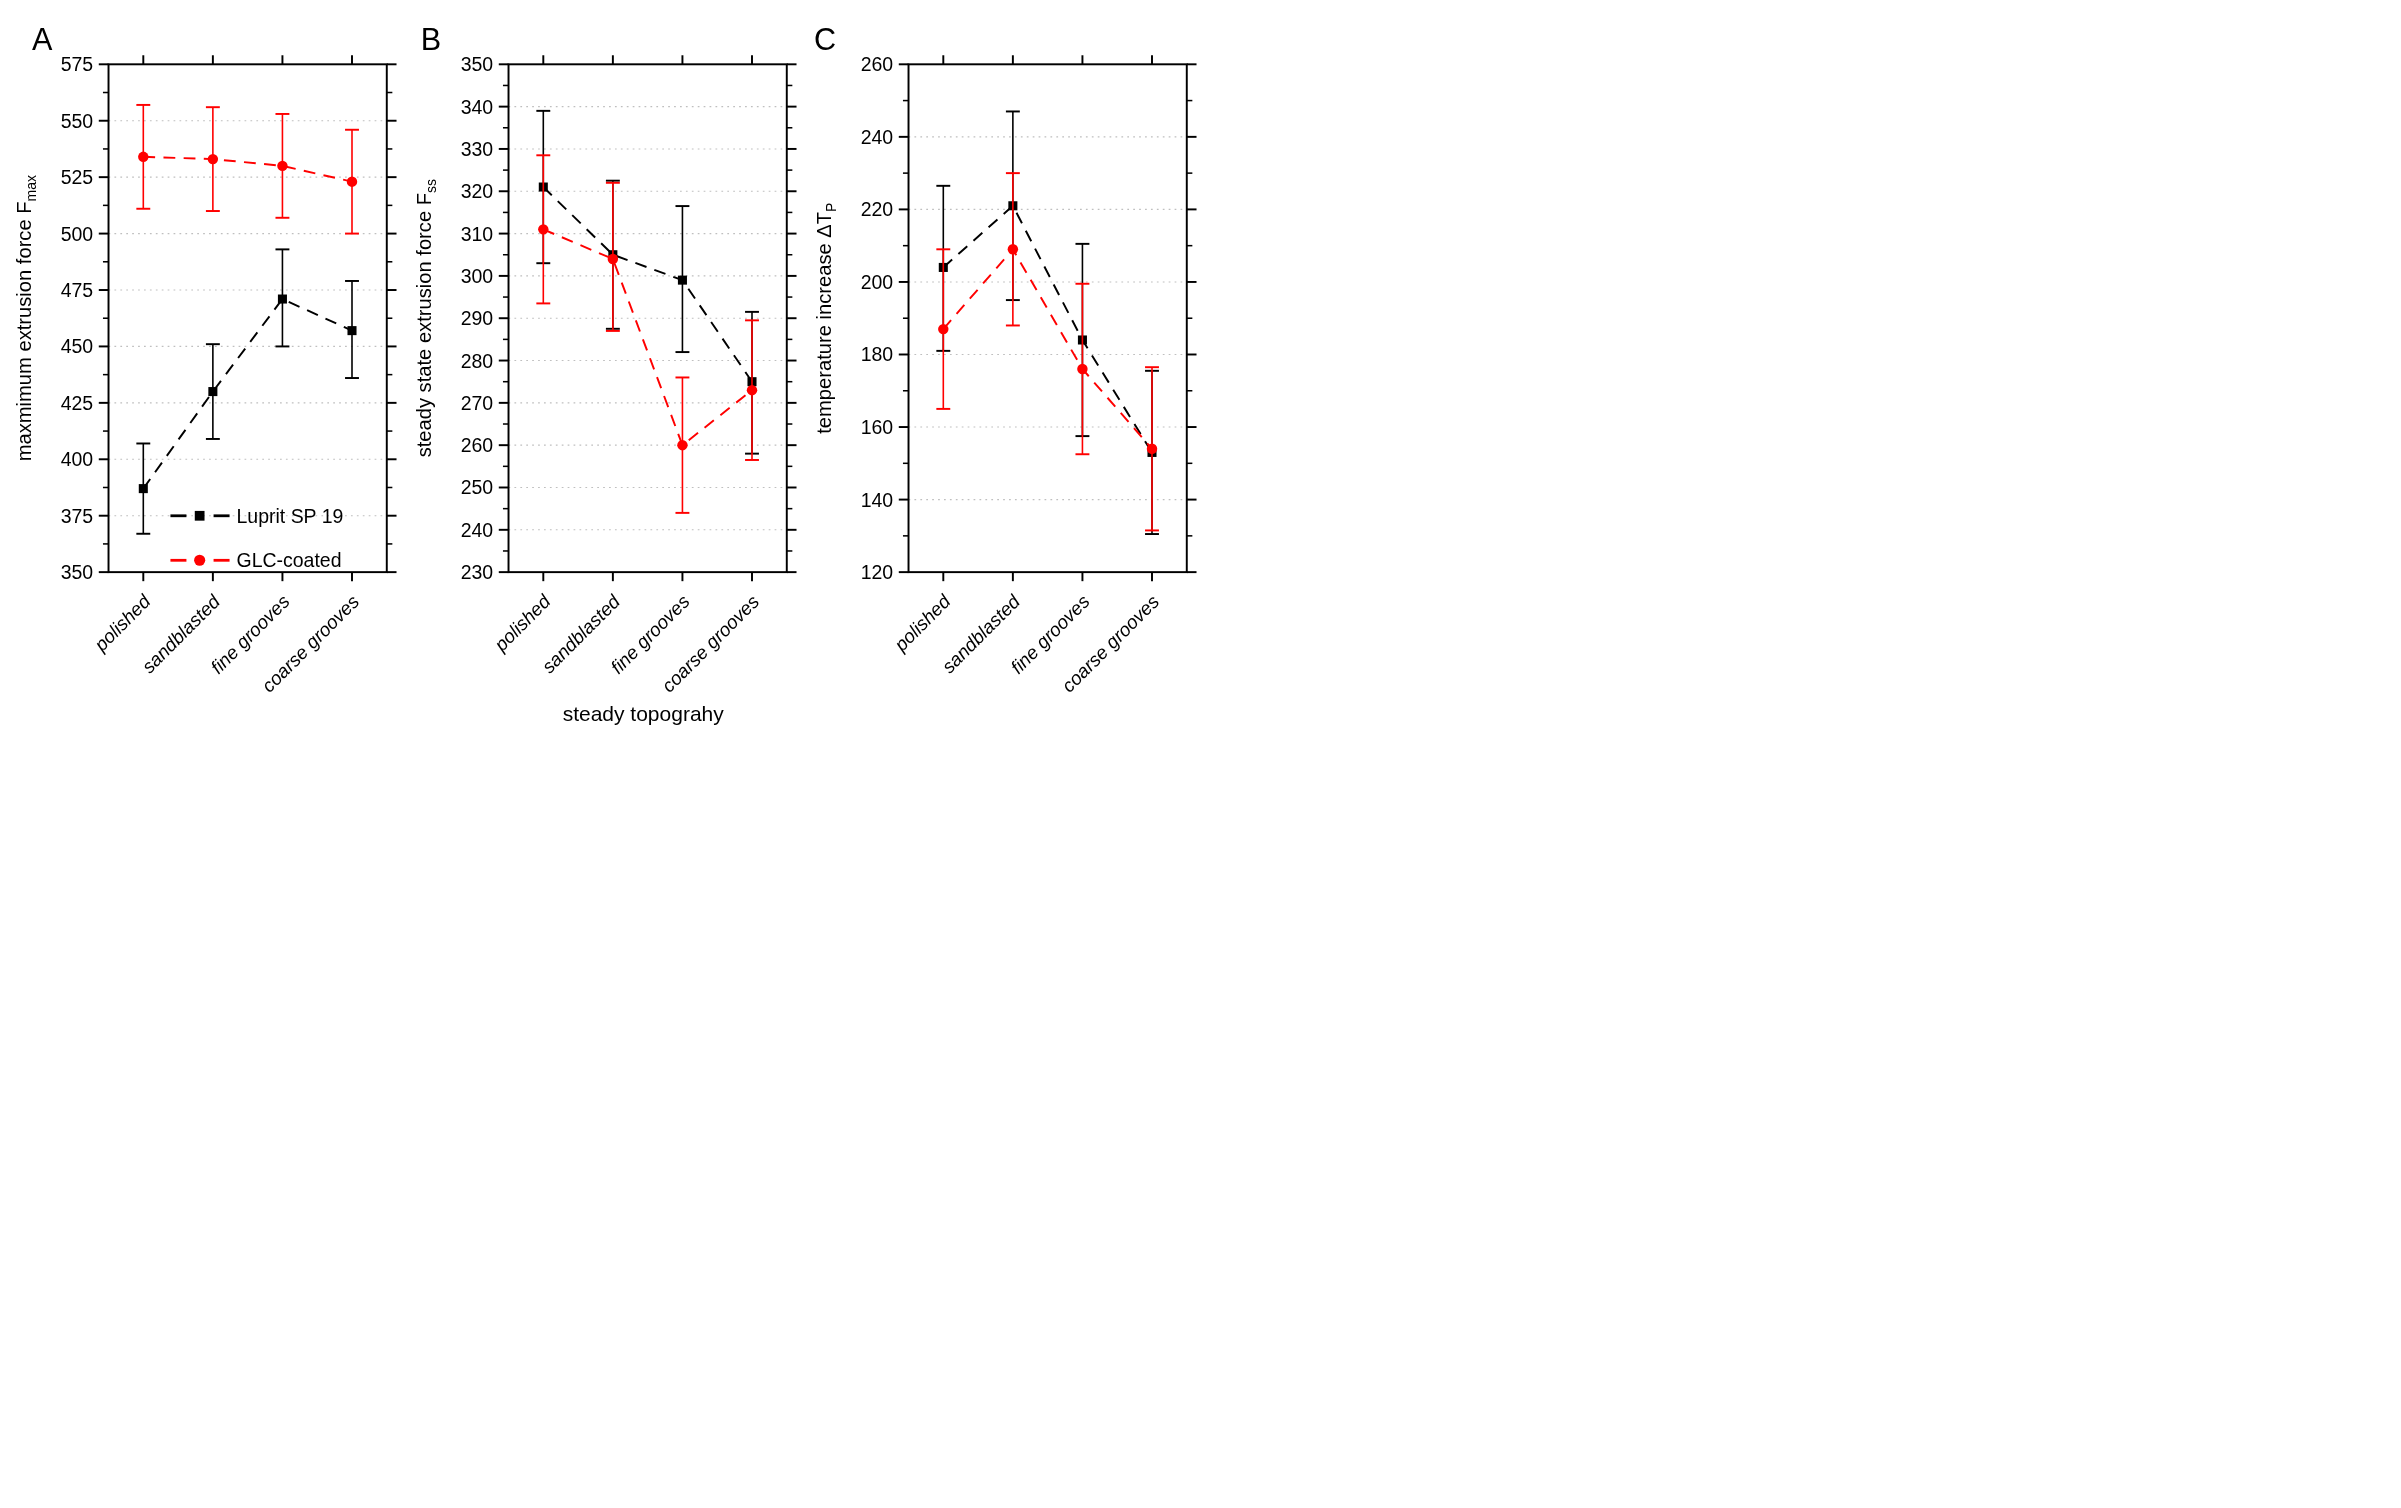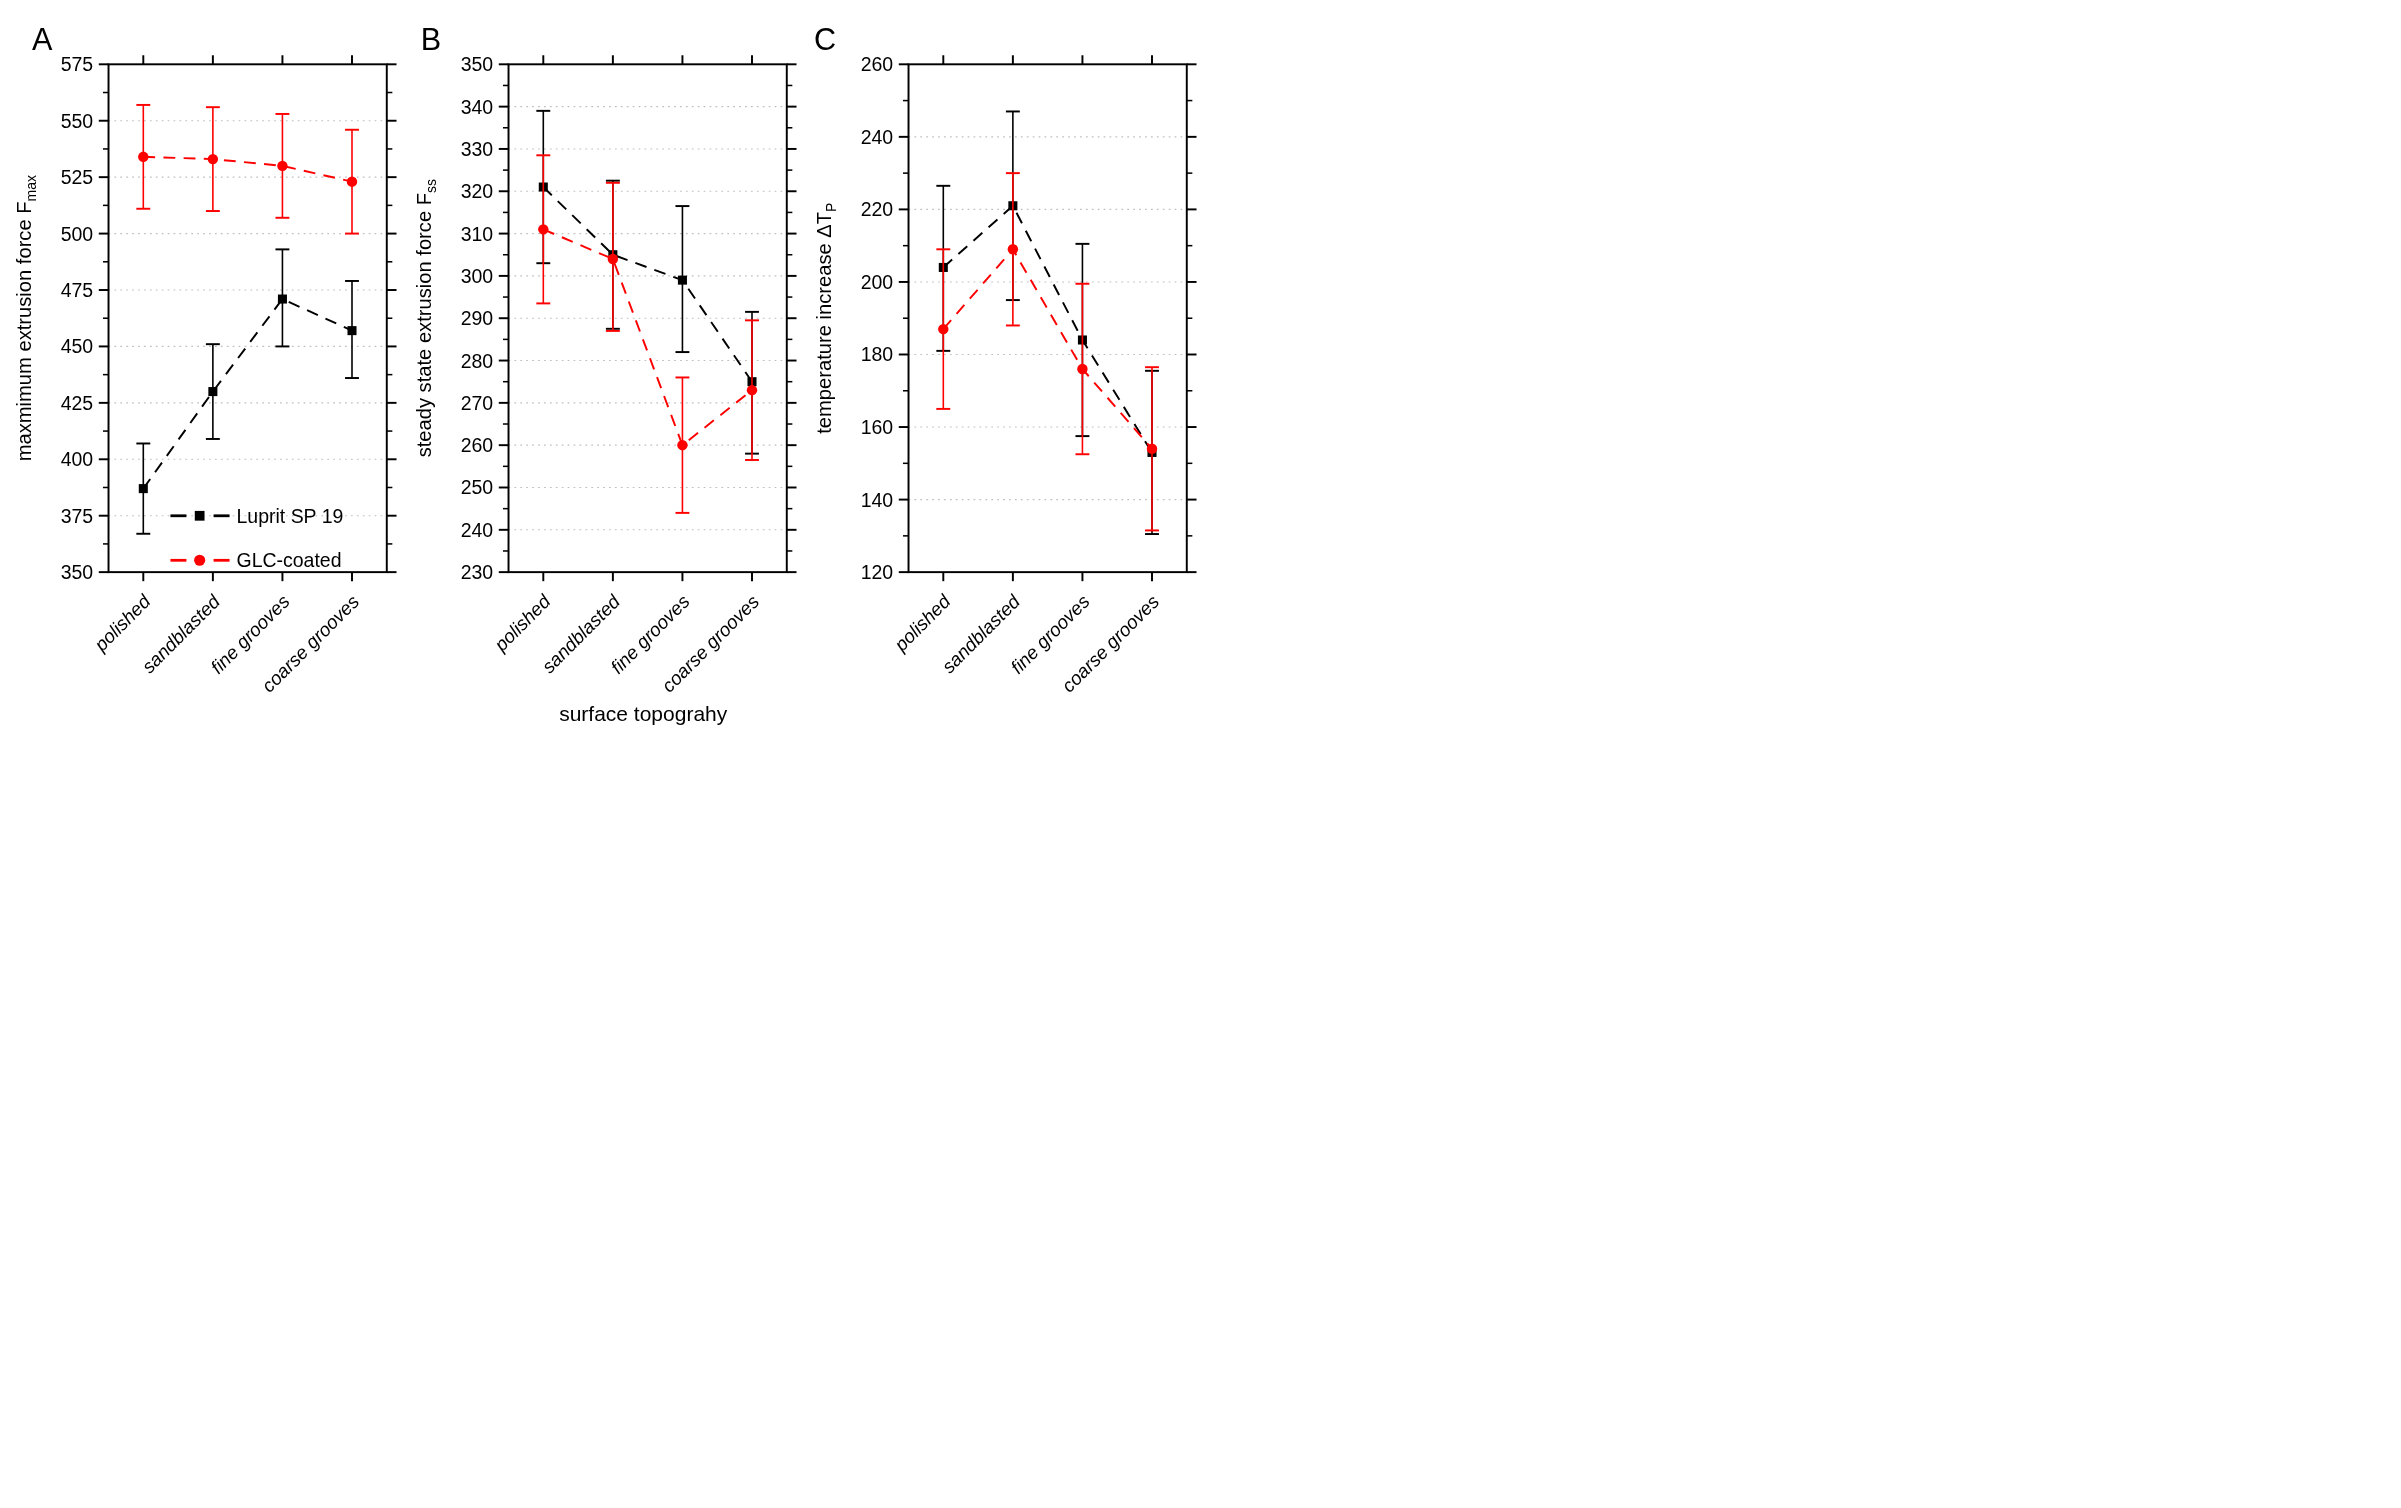--- a/index.html
+++ b/index.html
@@ -410,15 +410,15 @@
             <circle cx="206" cy="472.64285714285717" r="7.5" fill="#ff0000"></circle>
             <circle cx="306" cy="357.9285714285714" r="7.5" fill="#ff0000"></circle>
             <circle cx="406" cy="530" r="7.5" fill="#ff0000"></circle>
             <circle cx="506" cy="644.7142857142857" r="7.5" fill="#ff0000"></circle>
           </g>
           <text x="20" y="72" font-size="44" fill="#000">C</text>
           <text transform="translate(44 457) rotate(-90)" text-anchor="middle" font-size="29" fill="#000"><tspan>temperature increase ΔT</tspan><tspan font-size="20" dy="8">P</tspan></text>
         </svg>
     </div>
   </div>
-  <div class="xlabel">surface topograhy</div>
+  <div class="xlabel">steady topograhy</div>
 </div>
 
 
 </body></html>

